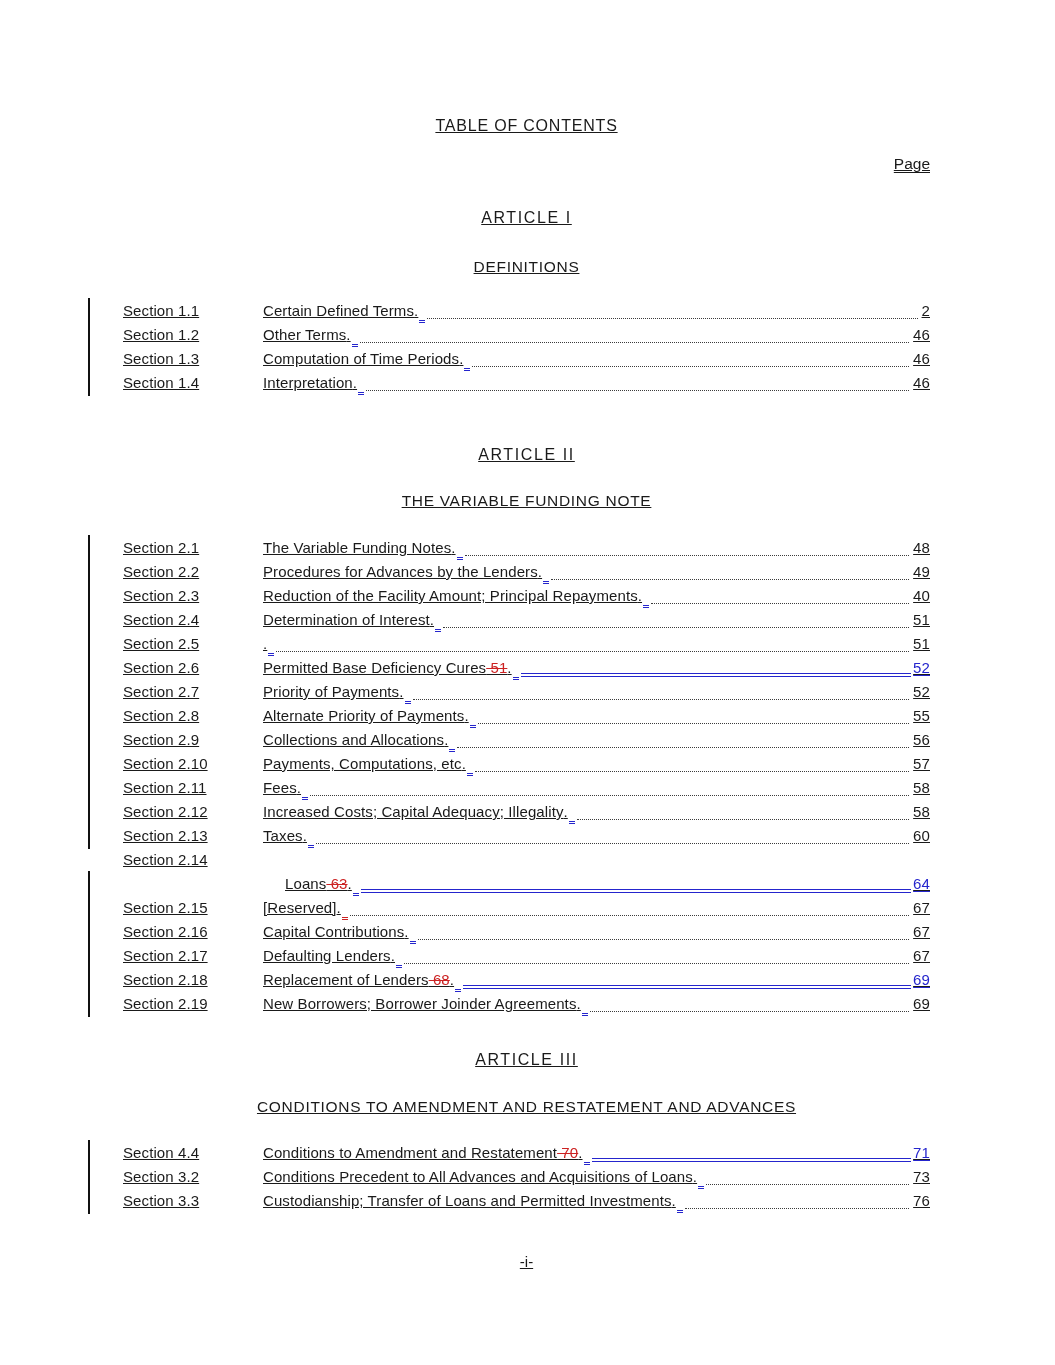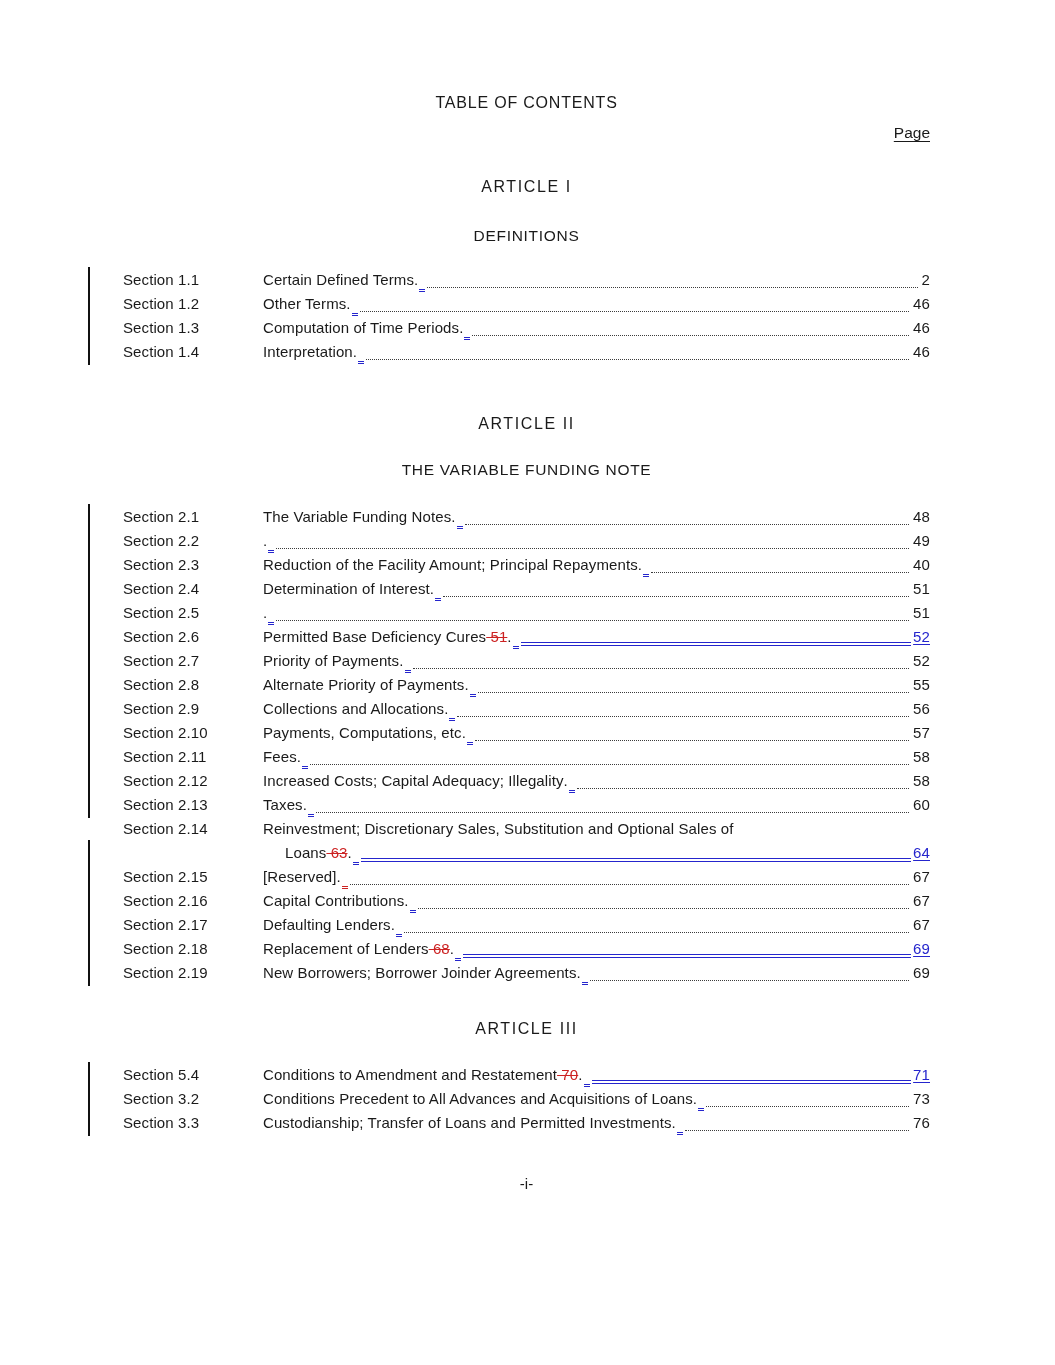--- a/index.html
+++ b/index.html
@@ -2,25 +2,25 @@
 <html><head>
 <meta charset="utf-8">
 <style>
   html,body{margin:0;padding:0;}
   body{
     width:1055px;height:1365px;background:#ffffff;
     font-family:"Liberation Sans", sans-serif;color:#1a1a1a;
     overflow:hidden;
   }
   .doc{position:relative;width:1055px;height:1365px;}
-  .content{position:absolute;left:123px;width:807px;top:0;padding-top:92px;}
+  .content{position:absolute;left:123px;width:807px;top:0;padding-top:115px;text-decoration:underline;}
   .doc-title{
     text-align:center;font-size:16px;line-height:22px;letter-spacing:0.8px;
   }
-  .page-label-row{margin-top:8px;text-align:right;line-height:22px;}
+  .page-label-row{margin-top:16px;text-align:right;line-height:22px;}
   .page-label{font-size:15.5px;text-decoration:underline;text-underline-offset:3px;}
   .article-head{
     text-align:center;font-size:16px;line-height:22px;letter-spacing:1.6px;
   }
   .article-sub{
     text-align:center;font-size:15.5px;line-height:22px;letter-spacing:0.7px;white-space:nowrap;
   }
   .entries{}
   .toc-row{
     position:relative;display:flex;align-items:flex-start;
@@ -109,20 +109,21 @@
             <span class="sec">Section 2.1</span>
             <span class="ttl">The Variable Funding Notes</span>
             <span class="dotchar">.</span>
             <span class="mk"></span>
             <span class="leader"></span>
             <span class="pg">48</span>
           </div>
           <div class="toc-row">
             <span class="bar"></span>
             <span class="sec">Section 2.2</span>
+            <span class="ttl">Procedures for Advances by the Lenders</span>
             <span class="dotchar">.</span>
             <span class="mk"></span>
             <span class="leader"></span>
             <span class="pg">49</span>
           </div>
           <div class="toc-row">
             <span class="bar"></span>
             <span class="sec">Section 2.3</span>
             <span class="ttl">Reduction of the Facility Amount; Principal Repayments</span>
             <span class="dotchar">.</span>
@@ -215,21 +216,20 @@
             <span class="bar"></span>
             <span class="sec">Section 2.13</span>
             <span class="ttl">Taxes</span>
             <span class="dotchar">.</span>
             <span class="mk"></span>
             <span class="leader"></span>
             <span class="pg">60</span>
           </div>
           <div class="toc-row">
             <span class="sec">Section 2.14</span>
-            <span class="ttl">Reinvestment; Discretionary Sales, Substitution and Optional Sales of</span>
           </div>
           <div class="toc-row">
             <span class="bar"></span>
             <span class="sec"></span>
             <span class="ttl indent2">Loans</span>
             <span class="old">&nbsp;63</span>
             <span class="dotchar">.</span>
             <span class="mk"></span>
             <span class="leader chg"></span>
             <span class="pg link">64</span>
@@ -275,24 +275,25 @@
             <span class="bar"></span>
             <span class="sec">Section 2.19</span>
             <span class="ttl">New Borrowers; Borrower Joinder Agreements</span>
             <span class="dotchar">.</span>
             <span class="mk"></span>
             <span class="leader"></span>
             <span class="pg">69</span>
           </div>
         </div>
         <div class="article-head" style="margin-top: 33px;">ARTICLE III</div>
+        <div class="article-sub" style="margin-top: 25px;">CONDITIONS TO AMENDMENT AND RESTATEMENT AND ADVANCES</div>
         <div class="entries" style="margin-top: 23px;">
           <div class="toc-row">
             <span class="bar"></span>
-            <span class="sec">Section 5.4</span>
+            <span class="sec">Section 4.4</span>
             <span class="ttl">Conditions to Amendment and Restatement</span>
             <span class="old">&nbsp;70</span>
             <span class="dotchar">.</span>
             <span class="mk"></span>
             <span class="leader chg"></span>
             <span class="pg link">71</span>
           </div>
           <div class="toc-row">
             <span class="bar"></span>
             <span class="sec">Section 3.2</span>

